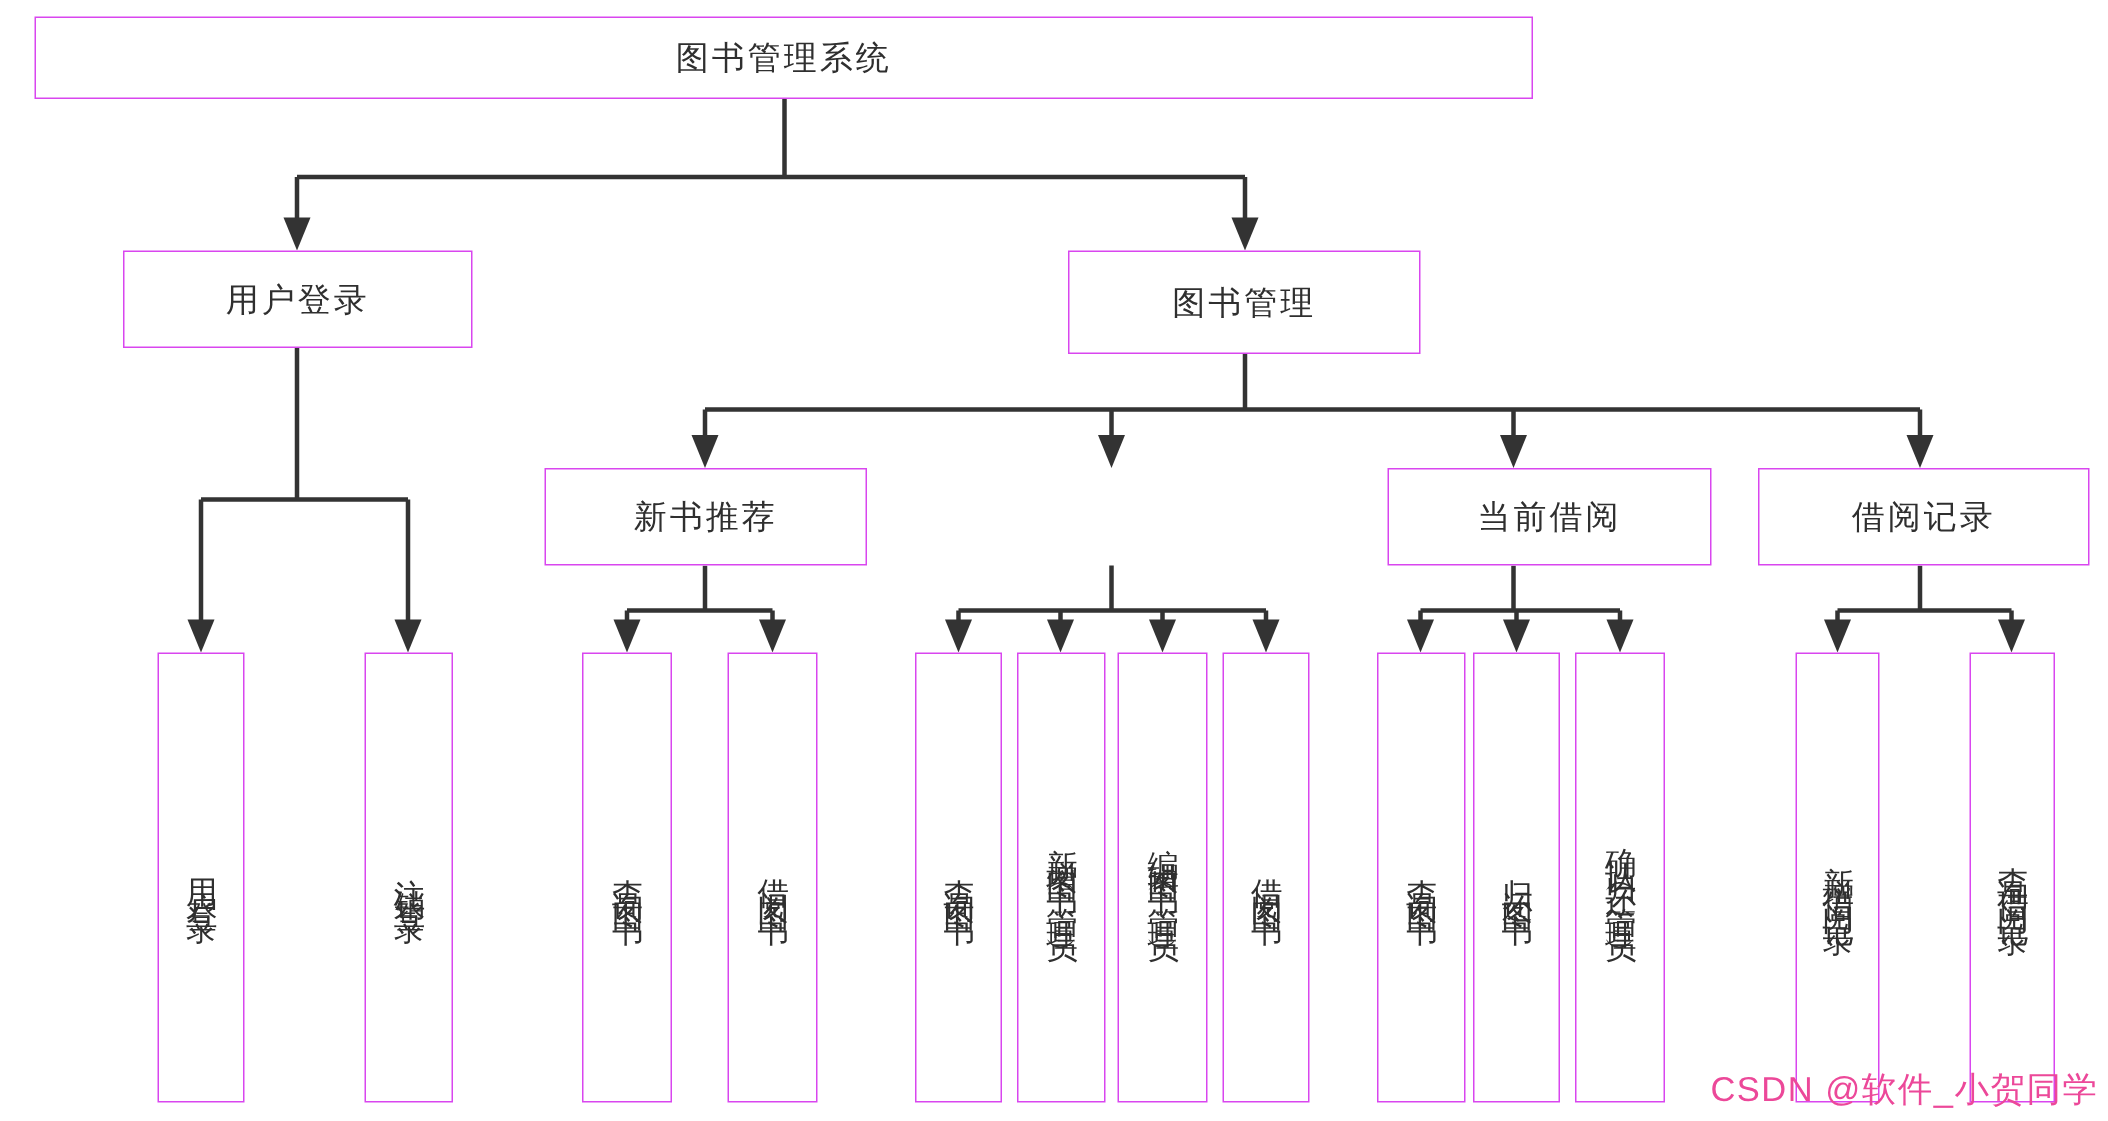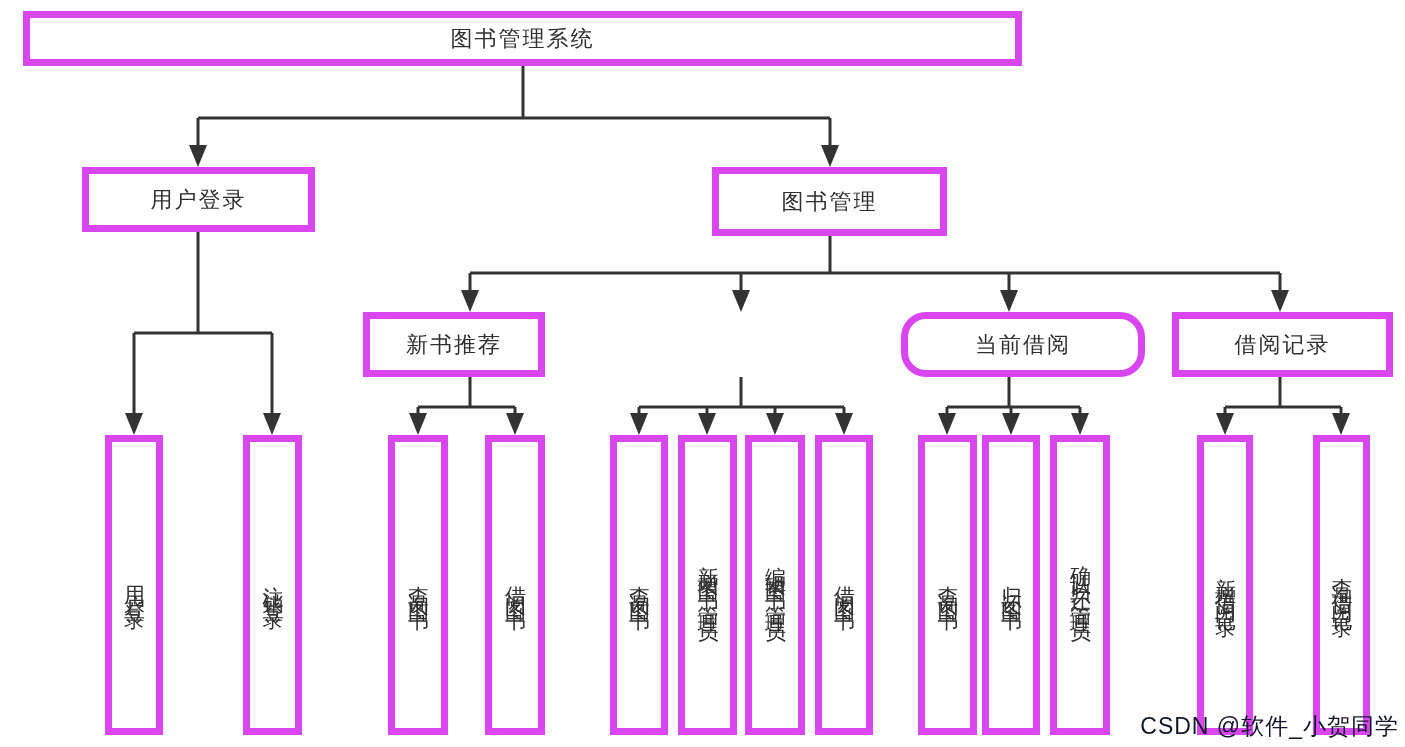--- a/index.html
+++ b/index.html
@@ -27,27 +27,26 @@
     fill: none;
   }
   svg.connectors polygon {
     fill: #333333;
     stroke: none;
   }
   .box {
     position: absolute;
     box-sizing: border-box;
     background: #ffffff;
-    border: 7px solid #d946ef;
+    border: 1px solid #d946ef;
     color: #2f2f2f;
     display: flex;
     align-items: center;
     justify-content: center;
     z-index: 2;
-    font-family: Liberation Serif, serif;
   }
   .box.h {
     font-size: 22px;
     letter-spacing: 2px;
     white-space: nowrap;
   }
   .box.v {
     font-size: 21px;
   }
   .box.v .vtext {
@@ -55,21 +54,21 @@
     text-orientation: mixed;
     letter-spacing: 8px;
     line-height: 1;
     white-space: nowrap;
   }
   .watermark {
     position: absolute;
     right: 6px;
     bottom: 5px;
     font-size: 23px;
-    color: #0f172a;
+    color: #ec4899;
     letter-spacing: 1px;
     z-index: 5;
     pointer-events: none;
     white-space: nowrap;
   }
 </style>
 </head>
 <body>
 
 <div class="canvas">
@@ -108,22 +107,22 @@
     <path d="M1280 377 V407 M1225 407 H1341 M1225 407 V414 M1341 407 V414"></path>
     <polygon points="1216,413 1234,413 1225,435"></polygon>
     <polygon points="1332,413 1350,413 1341,435"></polygon>
   </svg>
 
   <div class="box h" style="left:23px; top:11px; width:999px; height:55px;">图书管理系统</div>
 
   <div class="box h" style="left:82px; top:167px; width:233px; height:65px;">用户登录</div>
   <div class="box h" style="left:712px; top:167px; width:235px; height:69px;">图书管理</div>
 
-  <div class="box h" style="left:363px; top:312px; width:182px; height:65px;">新书推荐</div>
-  <div class="box h" style="left:901px; top:312px; width:244px; height:65px;border-radius:25px;">当前借阅</div>
+  <div class="box h" style="left:363px; top:312px; width:215px; height:65px;">新书推荐</div>
+  <div class="box h" style="left:925px; top:312px; width:216px; height:65px;">当前借阅</div>
   <div class="box h" style="left:1172px; top:312px; width:221px; height:65px;">借阅记录</div>
 
   <div class="box v" style="left:105px; top:435px; width:58px; height:300px;">
     <span class="vtext">用户登录</span>
   </div>
   <div class="box v" style="left:243px; top:435px; width:59px; height:300px;">
     <span class="vtext">注销登录</span>
   </div>
 
   <div class="box v" style="left:388px; top:435px; width:60px; height:300px;">

